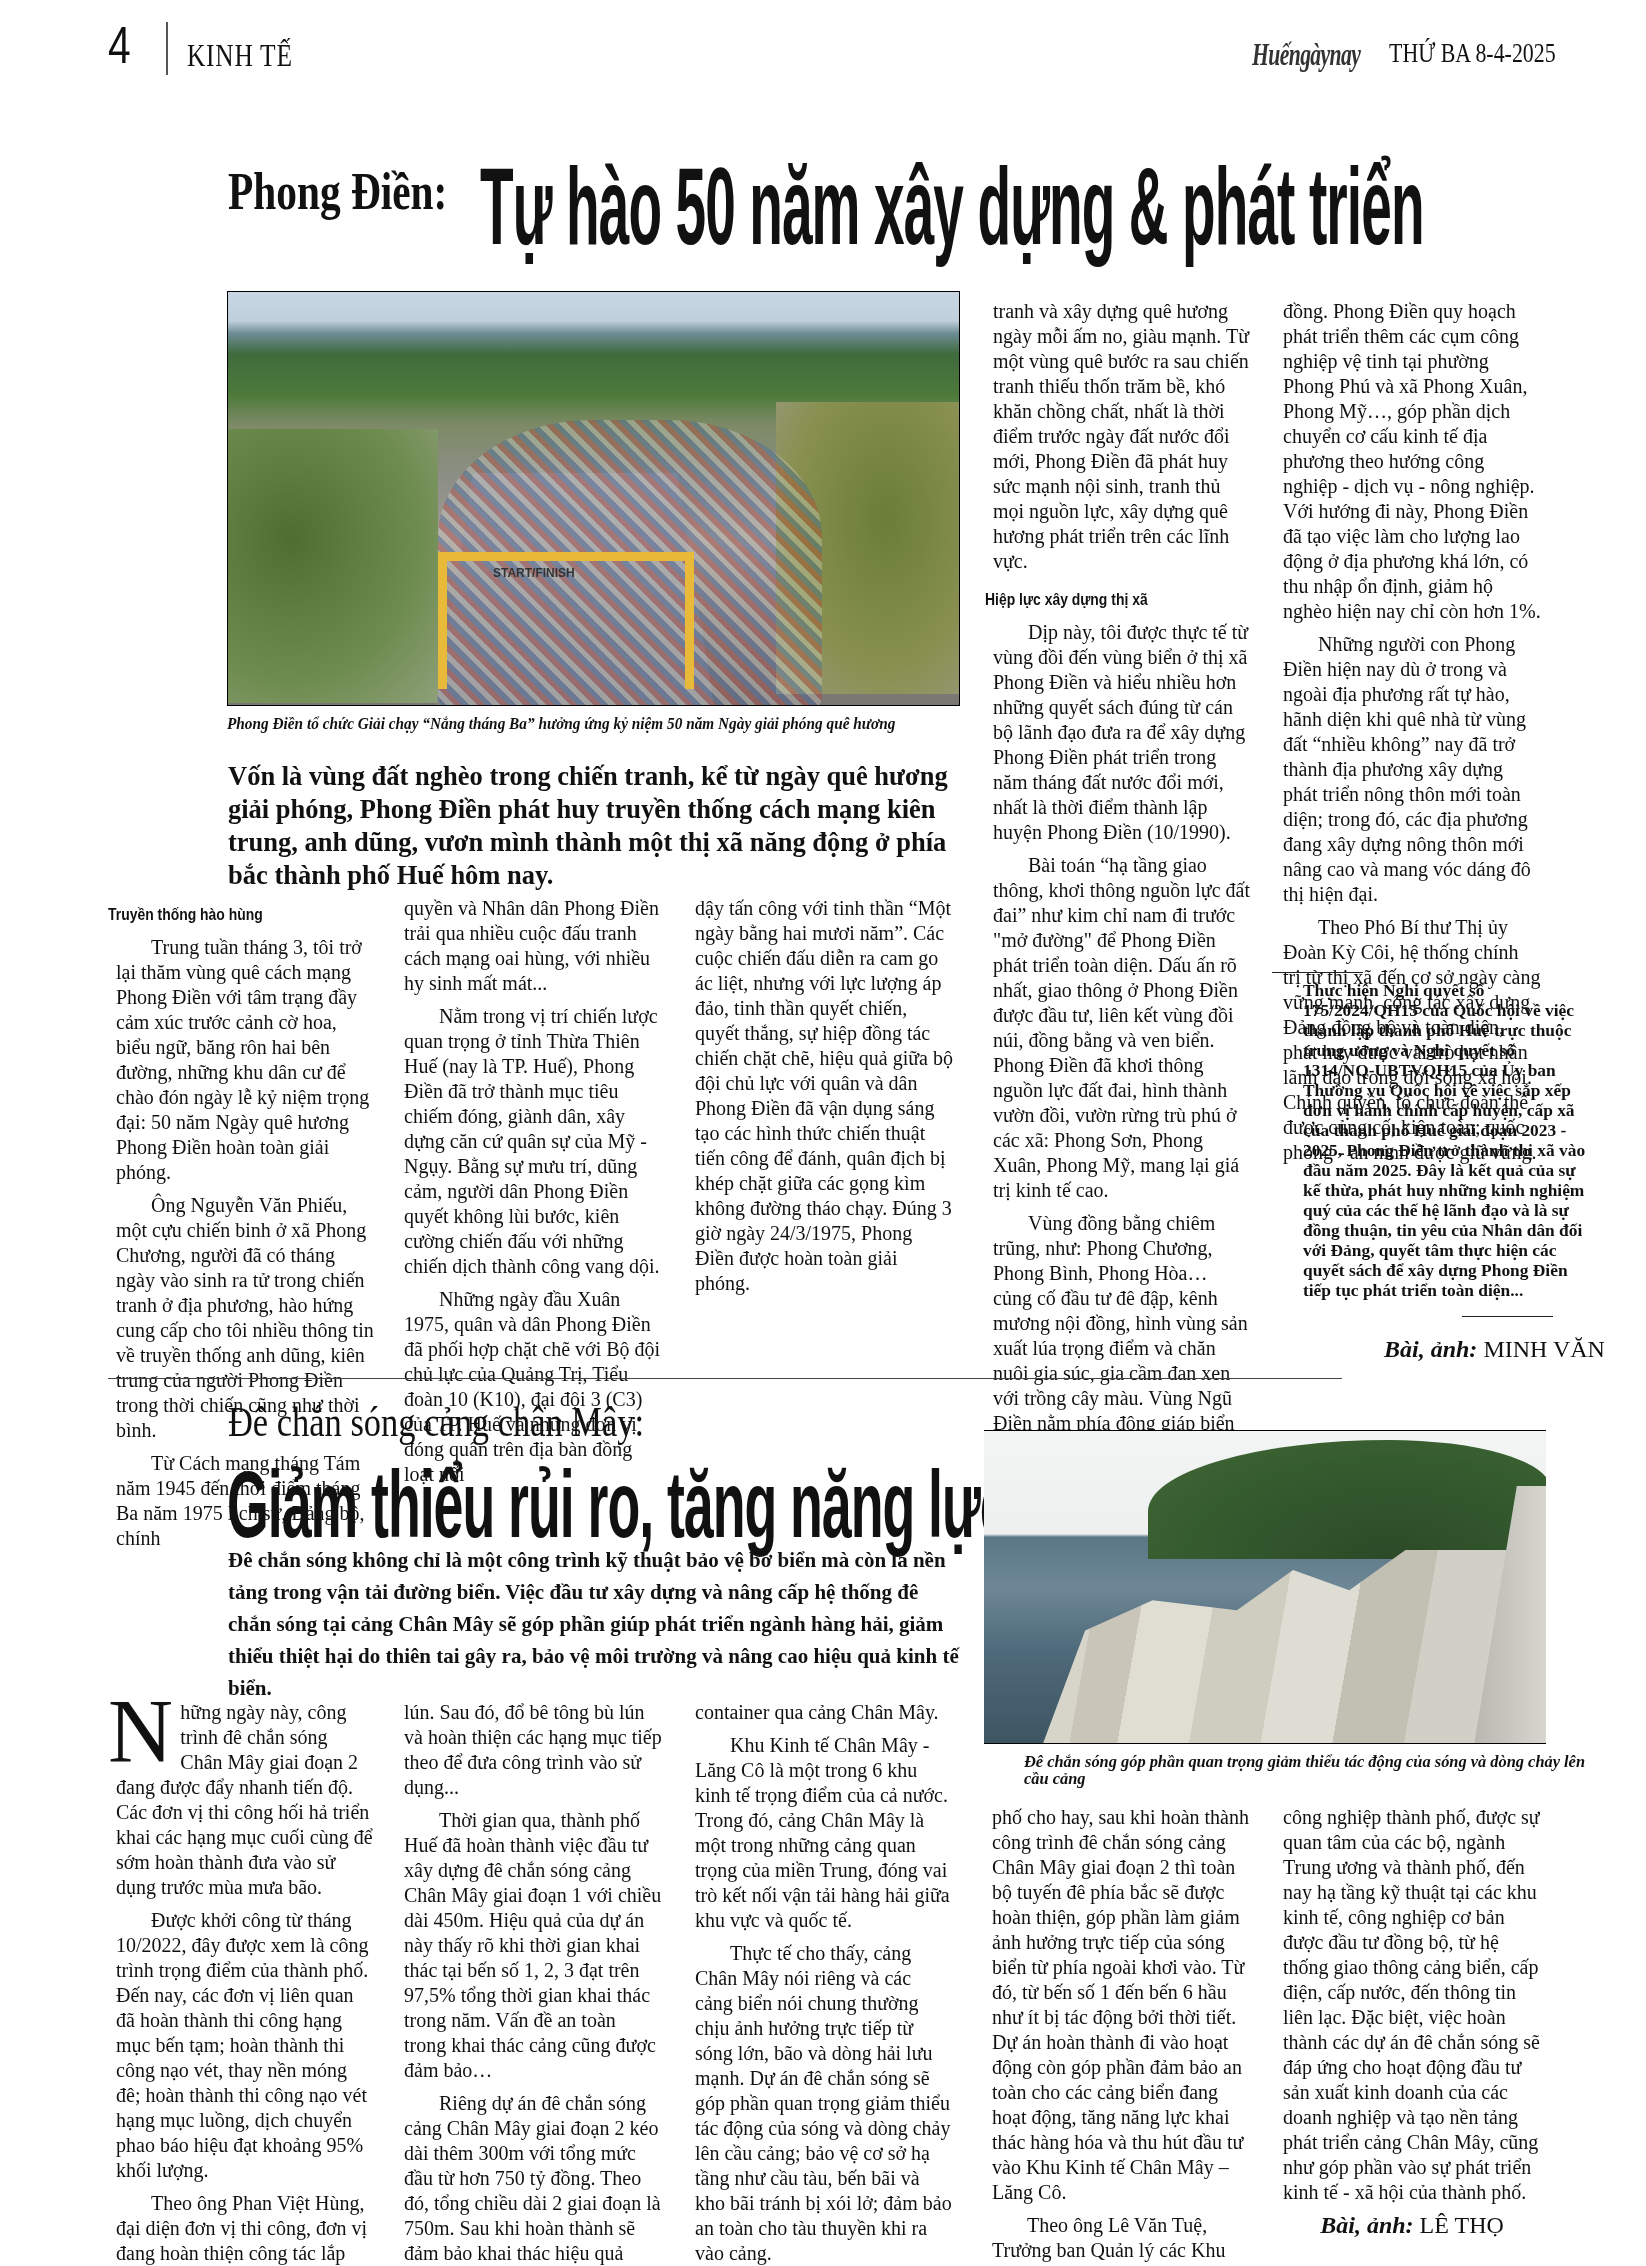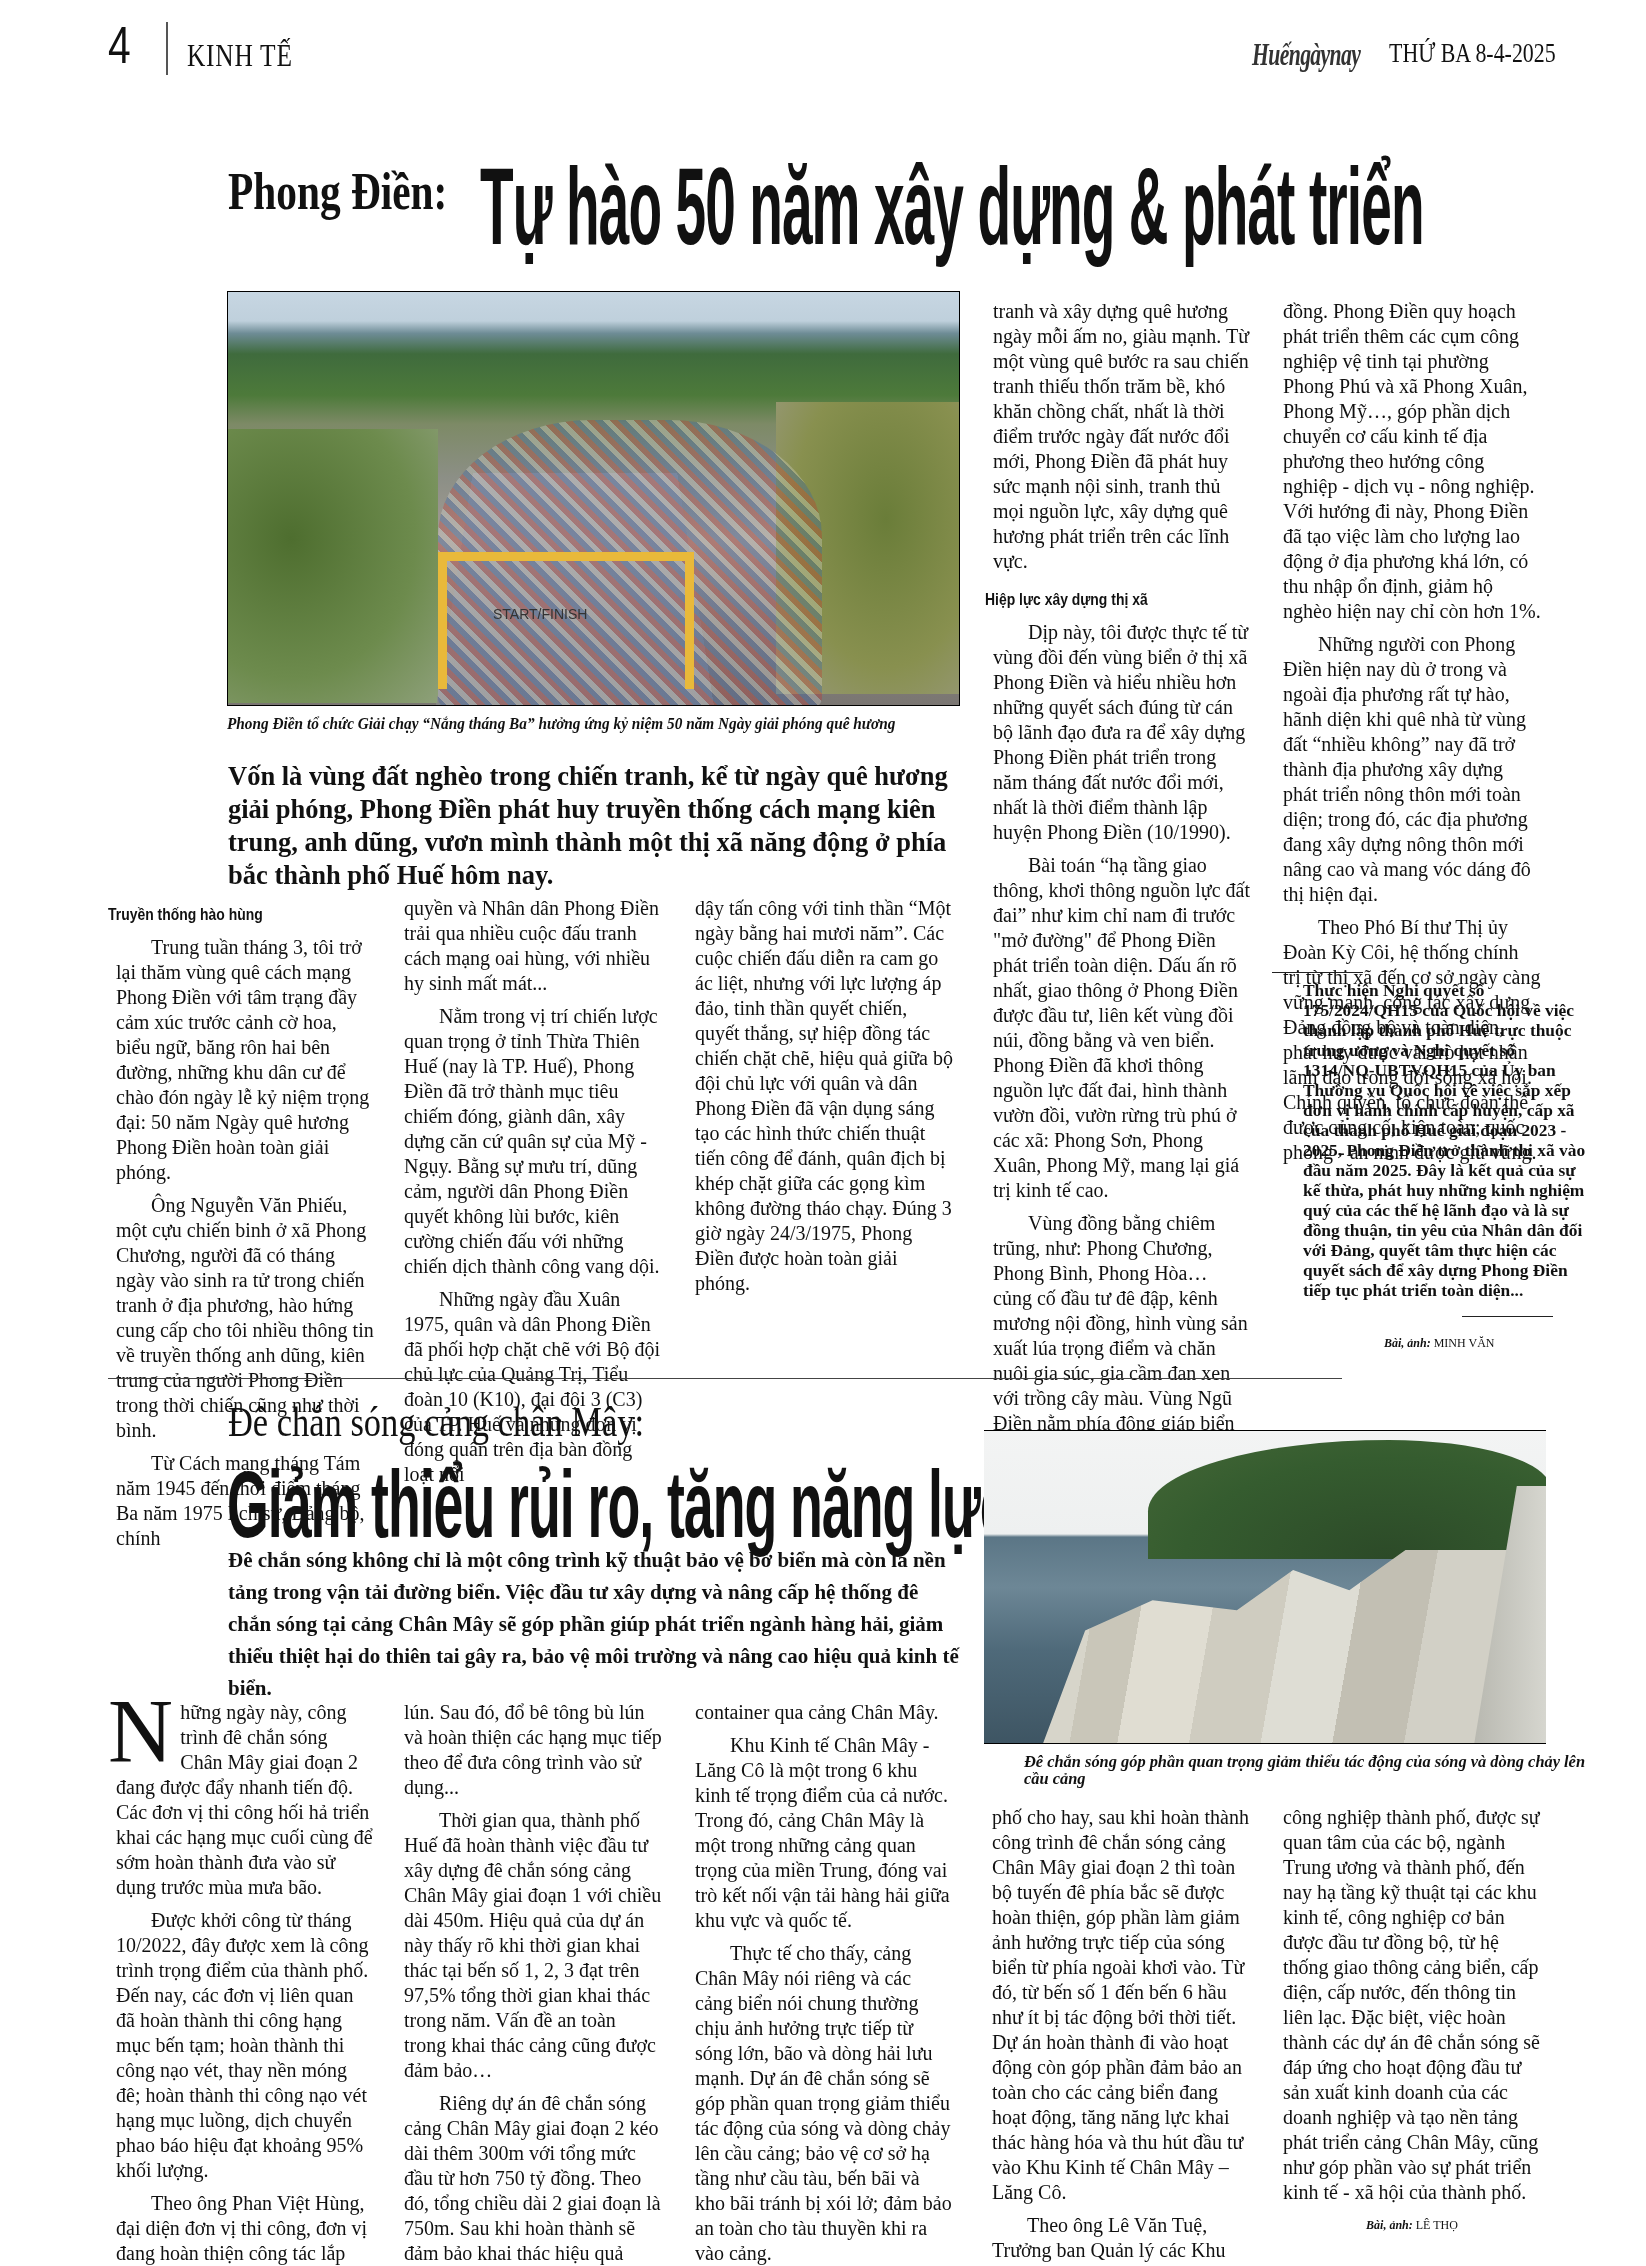--- a/index.html
+++ b/index.html
@@ -15,36 +15,36 @@
   .kicker1{left:228px;top:161px;font-size:53px;font-weight:bold;transform:scaleX(0.78);transform-origin:left top;}
   .headline1{left:480px;top:146px;font-size:110px;line-height:119px;font-weight:bold;font-family:"Liberation Sans",sans-serif;transform:scaleX(0.5);transform-origin:left top;white-space:nowrap;letter-spacing:-1.8px;}
   
   .photo1{left:227px;top:291px;width:731px;height:413px;border:0.9px solid #000;overflow:hidden;
     background:linear-gradient(180deg,#c7d6e2 0%,#bfd0dc 7%,#6e8c96 10%,#3f6b3d 15%,#4d7a3a 25%,#7d8a66 32%,#8c8f86 45%,#a39c94 60%,#8a8580 80%,#7a7672 100%);}
   .road{position:absolute;left:228px;top:155px;width:238px;height:265px;background:linear-gradient(180deg,#9a9a9c,#85878a);transform:perspective(274px) rotateX(20deg);opacity:.8;}
   .crowd{position:absolute;left:210px;top:128px;width:384px;height:292px;background:repeating-linear-gradient(45deg,rgba(200,40,40,.35) 0 5.5px,rgba(40,90,180,.35) 5.5px 11px,rgba(230,230,230,.35) 11px 16.4px);opacity:.8;border-radius:40% 40% 5% 5%;}
   .trees-l{position:absolute;left:0;top:137px;width:210px;height:274px;background:radial-gradient(ellipse at 30% 40%,#4e6e2f,#6d8b4d 60%,#8ea07a);}
   .trees-r{position:absolute;right:0;top:110px;width:183px;height:292px;background:radial-gradient(ellipse at 60% 40%,#6a7d39,#88904f 60%,#9a9a80);}
   .arch{position:absolute;left:210px;top:260px;width:238px;height:128px;border:9.1px solid #e9b93a;border-bottom:none;}
-  .arch-label{position:absolute;left:265px;top:274px;font-size:14px;color:#333;font-family:"Liberation Sans",sans-serif;font-weight:normal;margin-top:40px;}
+  .arch-label{position:absolute;left:265px;top:274px;font-size:12px;color:#333;font-family:"Liberation Sans",sans-serif;font-weight:bold;}
   .cap1{left:227px;top:713px;font-size:17.4px;font-style:italic;font-weight:bold;transform:scaleX(0.88);transform-origin:left top;white-space:nowrap;}
   .lede1{left:228px;top:760px;width:749px;font-size:26.5px;line-height:33px;font-weight:bold;}
   
   .col{font-size:20px;line-height:25px;text-align:left;}
   .col p{margin:8px;text-indent:35px;}
   .col p.noind{text-indent:0;}
   .subhead{font-family:"Liberation Sans",sans-serif;font-weight:bold;font-size:16.4px;transform:scaleX(0.85);transform-origin:left top;display:block;margin:3.7px 0 1.8px;}
   .c1{left:108px;top:898px;width:274px;}
   .c2{left:396px;top:888px;width:274px;}
   .c3{left:687px;top:888px;width:274px;}
   .c4{left:985px;top:291px;width:274px;}
   .c5{left:1275px;top:291px;width:274px;}
   .boxnote{left:1272px;top:980px;width:283px;font-size:17.4px;line-height:20px;font-weight:bold;margin-left:31px;}
   .short-rule{height:0.9px;background:#222;}
-  .byline{font-size:12px;}
+  .byline{font-size:24px;}
   .byline i{font-weight:bold;}
   .divider{left:108px;top:1378px;width:1234px;height:0.9px;background:#444;}
   
   .kicker2{left:228px;top:1398px;font-size:42px;transform:scaleX(0.82);transform-origin:left top;white-space:nowrap;}
   .headline2{left:227px;top:1453px;font-size:95px;line-height:102px;font-weight:bold;font-family:"Liberation Sans",sans-serif;transform:scaleX(0.565);transform-origin:left top;white-space:nowrap;letter-spacing:-1.8px;}
   .lede2{left:228px;top:1544px;width:731px;font-size:21px;line-height:32px;font-weight:bold;}
   .photo2{left:984px;top:1430px;width:562px;height:312px;overflow:hidden;border-top:1.8px solid #000;border-bottom:1.8px solid #000;
     background:linear-gradient(180deg,#f3f4f4 0%,#eef0f0 33%,#5b7686 34%,#6d8796 50%,#4f6a7a 70%,#3e5563 100%);}
   .hill{position:absolute;left:164px;top:9.1px;width:402px;height:119px;background:radial-gradient(ellipse at 60% 100%,#2c4a28,#355c2f 60%,#3d6233 80%);border-radius:60% 40% 0 0;}
   .tetrapods{position:absolute;left:0;top:119px;width:562px;height:201px;

